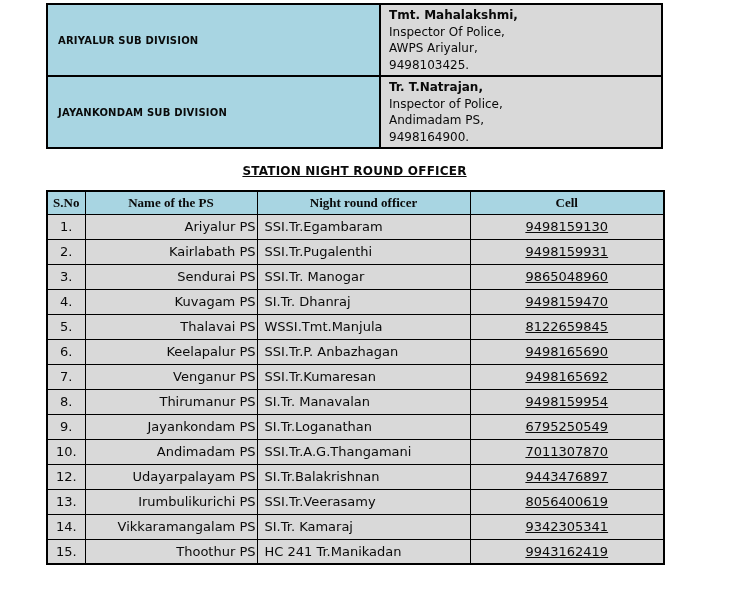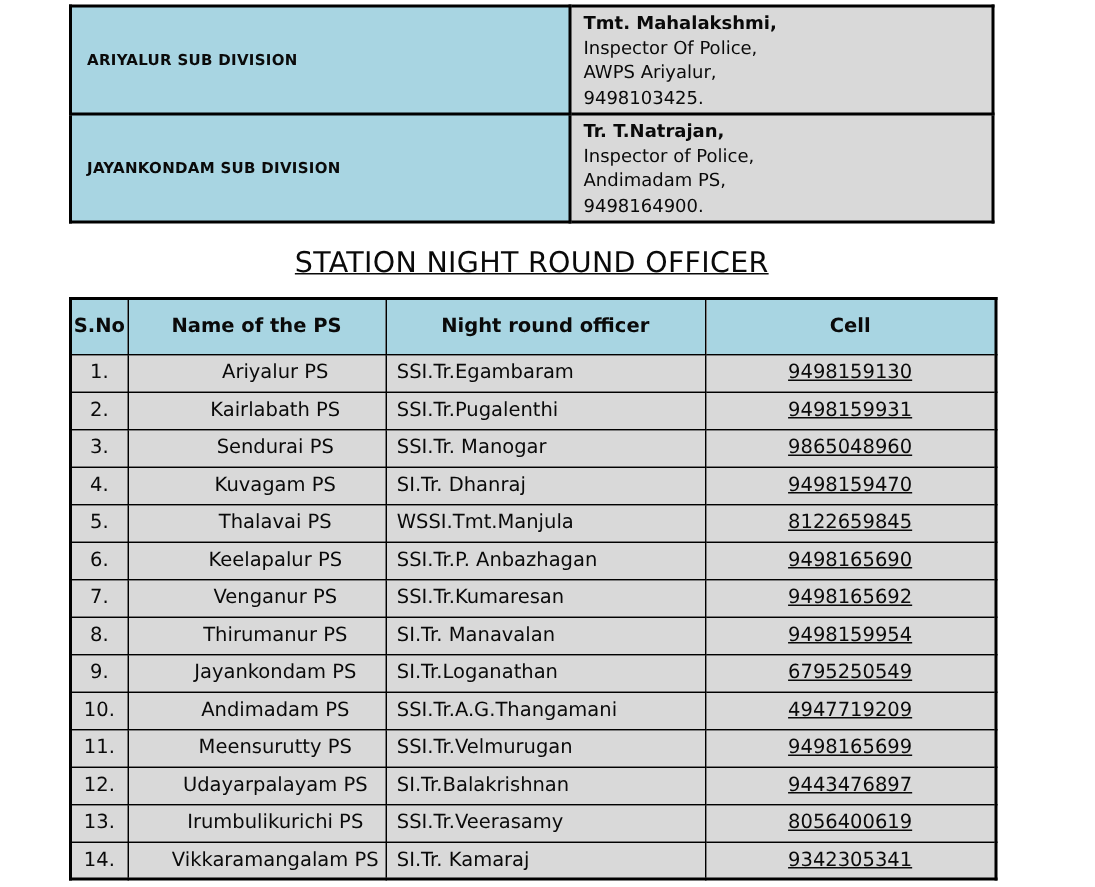--- a/index.html
+++ b/index.html
@@ -36,43 +36,43 @@
     background:var(--grey);
     font-size:12px;line-height:16.5px;
     padding:2px 8px;
     vertical-align:top;
   }
   .officer-name-line{font-weight:bold;}
 
   
   .section-title{
     width:617px;margin:15px 0 0 46px;
-    text-align:center;font-weight:normal;font-size:19px;
+    text-align:center;font-weight:bold;font-size:12px;
     text-decoration:underline;
     letter-spacing:.2px;
   }
 
   
   .nro-table{
     width:617px;margin:12px 0 0 46px;
     border:2px solid var(--border);
   }
   .nro-table th,.nro-table td{
     border:1px solid var(--border);
     font-size:13px;
     overflow:hidden;white-space:nowrap;
   }
-  .nro-table thead tr{height:37px;}
+  .nro-table thead tr{height:23px;font-family:Liberation Serif, serif;}
   .nro-table th{
     background:var(--blue);font-weight:bold;text-align:center;
   }
   .nro-table tbody tr{height:25px;}
   .nro-table td{background:var(--grey);}
   .nro-table td:nth-child(1){text-align:center;}
-  .nro-table td:nth-child(2){text-align:center;padding-left:26px;}
+  .nro-table td:nth-child(2){text-align:right;padding-left:26px;}
   .nro-table td:nth-child(3){text-align:left;padding-left:7px;}
   .nro-table td:nth-child(4){text-align:center;text-decoration:underline;}
   col.c-sno{width:38px;}
   col.c-name{width:172px;}
   col.c-officer{width:213px;}
   col.c-cell{width:194px;}
 </style>
 </head>
 <body>
 
@@ -170,42 +170,42 @@
         <tr>
           <td>9.</td>
           <td>Jayankondam PS</td>
           <td>SI.Tr.Loganathan</td>
           <td>6795250549</td>
         </tr>
         <tr>
           <td>10.</td>
           <td>Andimadam PS</td>
           <td>SSI.Tr.A.G.Thangamani</td>
-          <td>4947719209</td>
-        </tr>
-        <tr>
-          <td>11.</td>
-          <td>Meensurutty PS</td>
-          <td>SSI.Tr.Velmurugan</td>
-          <td>9498165699</td>
+          <td>7011307870</td>
         </tr>
         <tr>
           <td>12.</td>
           <td>Udayarpalayam PS</td>
           <td>SI.Tr.Balakrishnan</td>
           <td>9443476897</td>
         </tr>
         <tr>
           <td>13.</td>
           <td>Irumbulikurichi PS</td>
           <td>SSI.Tr.Veerasamy</td>
           <td>8056400619</td>
         </tr>
         <tr>
           <td>14.</td>
           <td>Vikkaramangalam PS</td>
           <td>SI.Tr. Kamaraj</td>
           <td>9342305341</td>
         </tr>
+        <tr>
+          <td>15.</td>
+          <td>Thoothur PS</td>
+          <td>HC 241 Tr.Manikadan</td>
+          <td>9943162419</td>
+        </tr>
       </tbody>
   </table>
 
 </div>
 
 </body></html>

